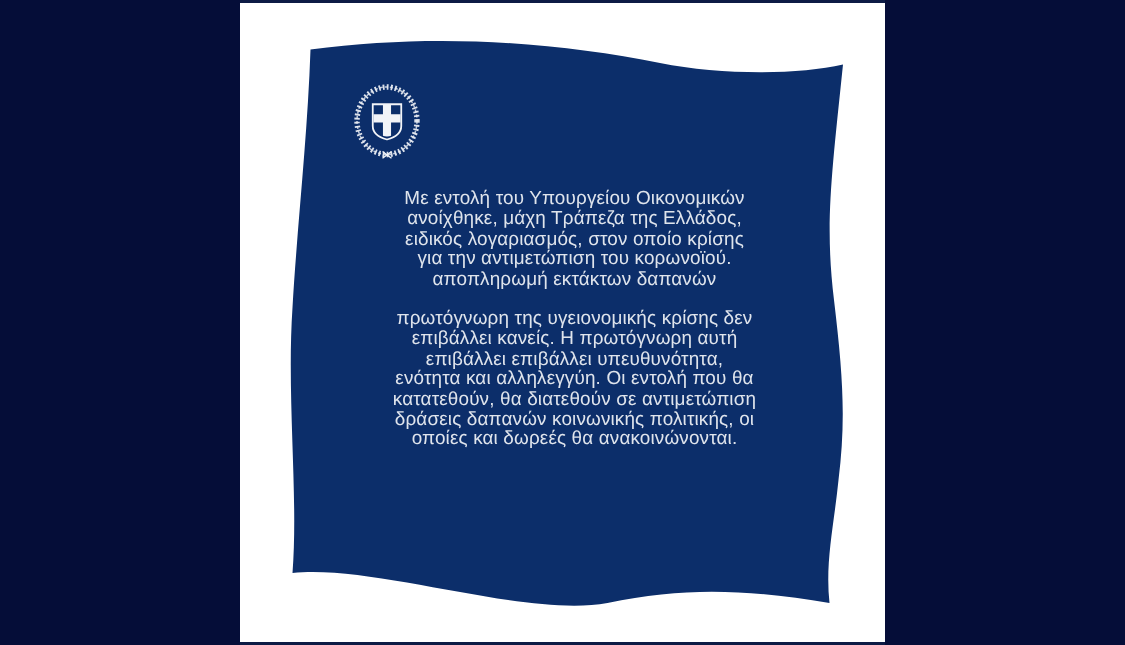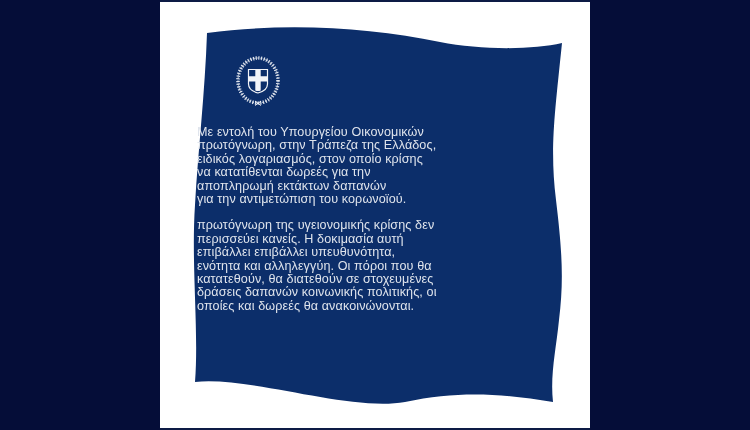--- a/index.html
+++ b/index.html
@@ -23,21 +23,21 @@
     background:var(--panel_bg);box-sizing:border-box;
     border-top:2px solid var(--frame_line);
     border-bottom:2px solid var(--frame_line);
   }
   .flag-svg{position:absolute;left:0;top:0;width:750px;height:430px;display:block;}
   .flag-shape{fill:var(--flag_blue);}
   .emblem{position:absolute;left:235px;top:56px;width:46px;height:50px;}
   .emblem *{vector-effect:non-scaling-stroke;}
   .flag-text{
     position:absolute;left:197px;top:126px;width:372px;
-    color:var(--text);
+    text-align:center;color:var(--text);
     font-size:12.6px;line-height:13.4px;letter-spacing:0.1px;
   }
   .flag-text .para{margin:0 0 13px 0;}
   .flag-text .para:last-child{margin-bottom:0;}
 </style>
 </head>
 <body>
 
 <div class="side-bar left"></div>
 <div class="image-panel"></div>
@@ -66,28 +66,27 @@
   <path d="M -3,24.5 L 3,20 M 3,24.5 L -3,20" stroke="#f2f4f8" stroke-width="1" fill="none"></path>
 
   <path d="M -9.5,-11.5 H 9.5 V 3 Q 9.5,9.5 0,12 Q -9.5,9.5 -9.5,3 Z" fill="none" stroke="#f2f4f8" stroke-width="1.2"></path>
 
   <path d="M -2.7,-11 H 2.7 V -4.8 H 9 V 0.6 H 2.7 V 9.5 Q 0,10.6 -2.7,9.5 V 0.6 H -9 V -4.8 H -2.7 Z" fill="#f2f4f8"></path>
 </svg>
 
 <div class="flag-text">
   <div class="para">
     <div>Με εντολή του Υπουργείου Οικονομικών</div>
-    <div>πρωτόγνωρη, στην Τράπεζα της Ελλάδος,</div>
+    <div>ανοίχθηκε, μάχη Τράπεζα της Ελλάδος,</div>
     <div>ειδικός λογαριασμός, στον οποίο κρίσης</div>
-    <div>να κατατίθενται δωρεές για την</div>
+    <div>για την αντιμετώπιση του κορωνοϊού.</div>
     <div>αποπληρωμή εκτάκτων δαπανών</div>
-    <div>για την αντιμετώπιση του κορωνοϊού.</div>
   </div>
   <div class="para">
     <div>πρωτόγνωρη της υγειονομικής κρίσης δεν</div>
-    <div>περισσεύει κανείς. Η δοκιμασία αυτή</div>
+    <div>επιβάλλει κανείς. Η πρωτόγνωρη αυτή</div>
     <div>επιβάλλει επιβάλλει υπευθυνότητα,</div>
-    <div>ενότητα και αλληλεγγύη. Οι πόροι που θα</div>
-    <div>κατατεθούν, θα διατεθούν σε στοχευμένες</div>
+    <div>ενότητα και αλληλεγγύη. Οι εντολή που θα</div>
+    <div>κατατεθούν, θα διατεθούν σε αντιμετώπιση</div>
     <div>δράσεις δαπανών κοινωνικής πολιτικής, οι</div>
     <div>οποίες και δωρεές θα ανακοινώνονται.</div>
   </div>
 </div>
 
 </body></html>

